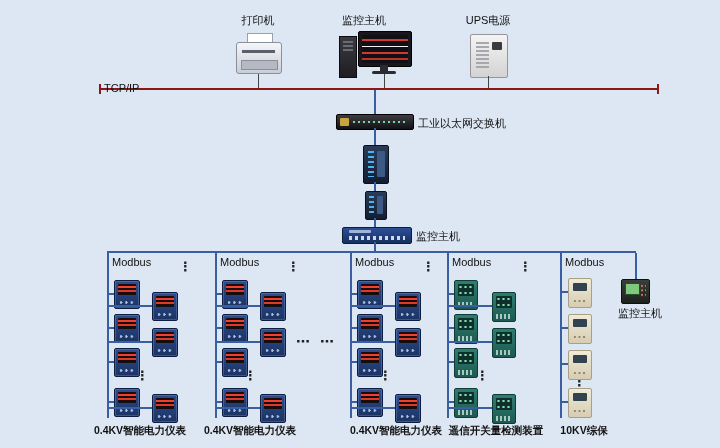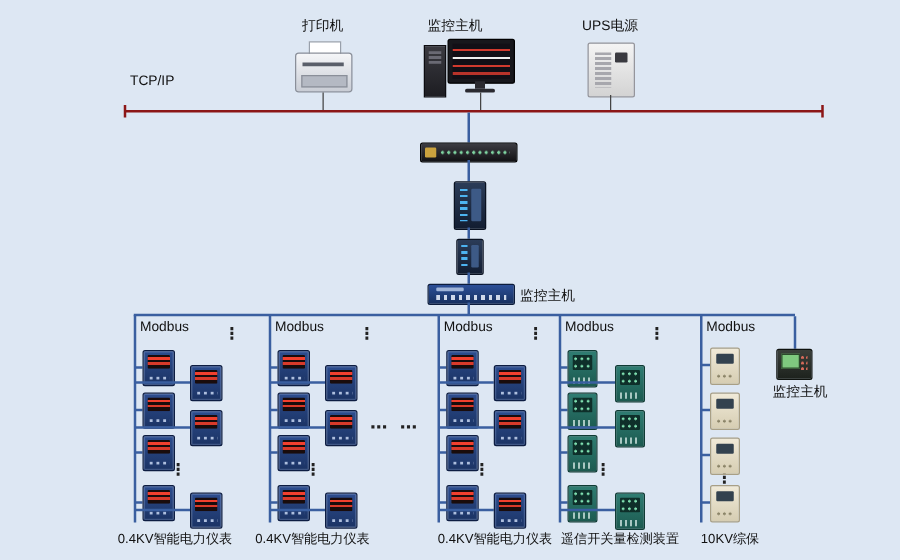--- a/index.html
+++ b/index.html
@@ -7,21 +7,21 @@
     --trunk:#8c1717;
     --bus:#3a5fa0;
     --ink:#111;
   }
   html,body{margin:0;padding:0;}
   body{font-family:"Liberation Sans","DejaVu Sans",sans-serif;background:#c9d4e4;}
   .stage{position:relative;width:720px;height:448px;background:var(--bg);overflow:hidden;}
 
   .lbl{position:absolute;font-size:11px;color:var(--ink);white-space:nowrap;}
   .lbl.c{transform:translateX(-50%);}
-  .blbl{position:absolute;font-size:10.5px;color:var(--ink);white-space:nowrap;transform:translateX(-50%);top:424px;}
+  .blbl{position:absolute;font-size:10.5px;color:var(--ink);white-space:nowrap;transform:translateX(-50%);top:424px;font-weight:bold;}
 
   
   .vline{position:absolute;width:2px;background:var(--bus);}
   .vline.dark{background:#444;width:1px;}
   .hline{position:absolute;height:2px;background:var(--bus);}
   .trunk{position:absolute;left:100px;top:88px;width:558px;height:2px;background:var(--trunk);}
   .tick{position:absolute;width:2px;height:10px;top:84px;background:var(--trunk);}
 
   
   .printer{position:absolute;left:236px;top:42px;width:46px;height:32px;}
@@ -126,24 +126,25 @@
 
   <div class="ups"></div>
 
   <div class="vline dark" style="left:258px;top:74px;height:15px"></div>
   <div class="vline dark" style="left:384px;top:74px;height:15px"></div>
   <div class="vline dark" style="left:488px;top:76px;height:13px"></div>
 
   <div class="trunk"></div>
   <div class="tick" style="left:99px"></div>
   <div class="tick" style="left:657px"></div>
-  <div class="lbl" style="left:104px;top:59px">TCP/IP</div>
+  <div class="lbl" style="left:104px;top:82px">TCP/IP</div>
 
   <div class="vline" style="left:374px;top:90px;height:24px"></div>
   <div class="switch"></div>
+  <div class="lbl" style="left:418px;top:116px">工业以太网交换机</div>
 
   <div class="vline" style="left:374px;top:128px;height:17px"></div>
   <div class="conv1"></div>
   <div class="vline" style="left:374px;top:182px;height:9px"></div>
   <div class="conv2"></div>
   <div class="vline" style="left:374px;top:218px;height:9px"></div>
 
   <div class="serial"></div>
   <div class="lbl" style="left:416px;top:229px">监控主机</div>
   <div class="vline" style="left:374px;top:242px;height:10px"></div>

